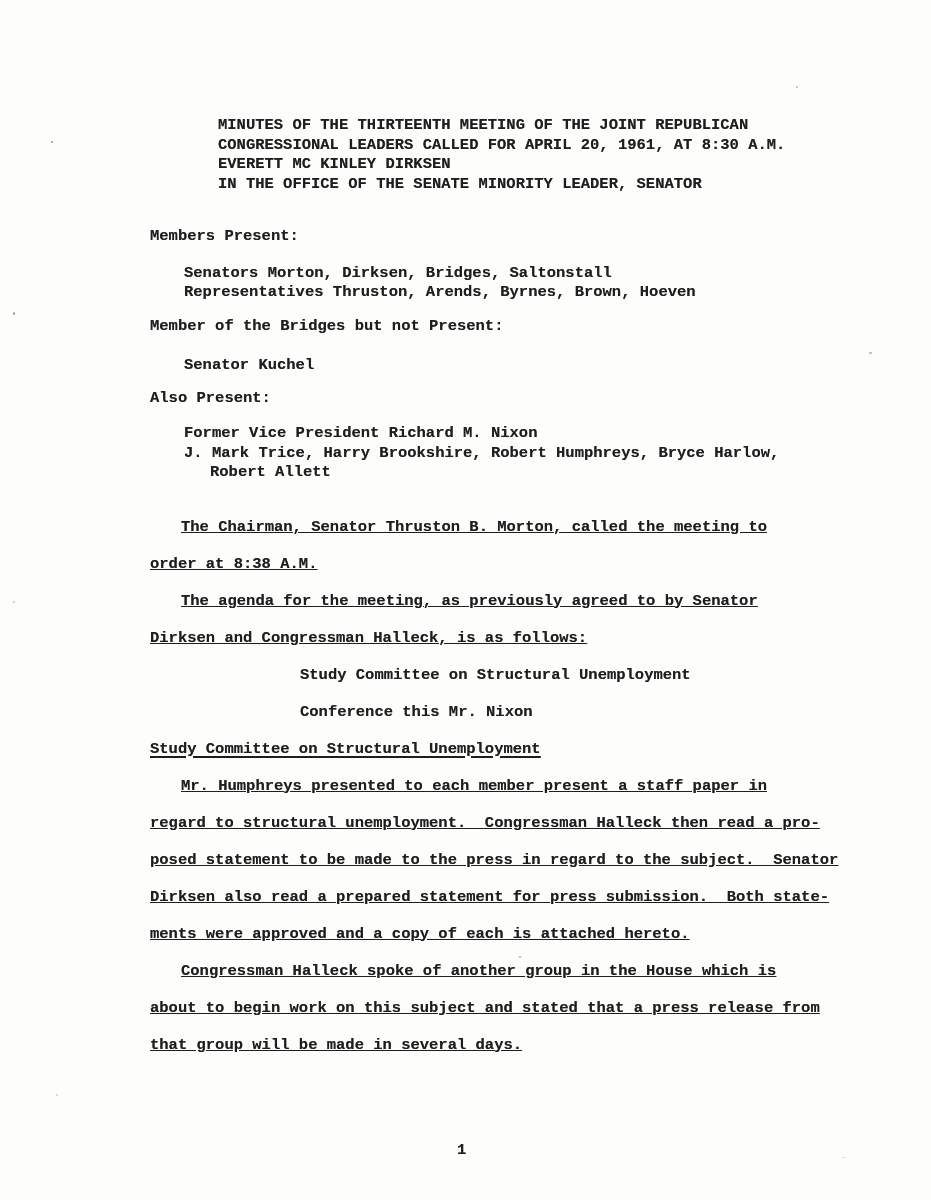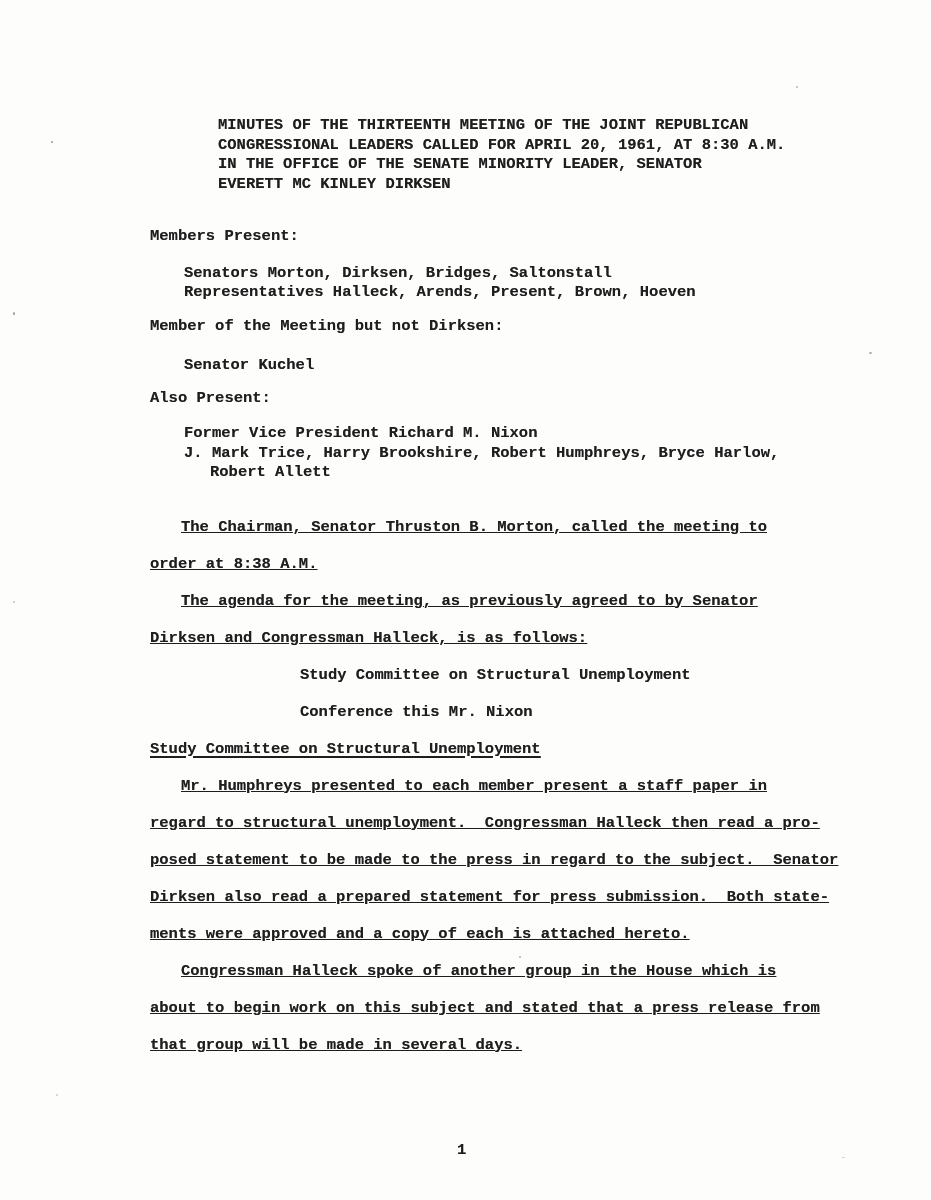--- a/index.html
+++ b/index.html
@@ -76,32 +76,32 @@
 </head>
 <body>
 
 <div class="page">
 
   <div class="content">
 
     <div class="title-block">
       <div>MINUTES OF THE THIRTEENTH MEETING OF THE JOINT REPUBLICAN</div>
       <div>CONGRESSIONAL LEADERS CALLED FOR APRIL 20, 1961, AT 8:30 A.M.</div>
+      <div>EVERETT MC KINLEY DIRKSEN</div>
       <div>IN THE OFFICE OF THE SENATE MINORITY LEADER, SENATOR</div>
-      <div>EVERETT MC KINLEY DIRKSEN</div>
     </div>
 
     <div class="label-line mt33">Members Present:</div>
 
     <div class="mt17">
       <div class="ind1">Senators Morton, Dirksen, Bridges, Saltonstall</div>
-      <div class="ind1">Representatives Halleck, Arends, Present, Brown, Hoeven</div>
+      <div class="ind1">Representatives Thruston, Arends, Byrnes, Brown, Hoeven</div>
     </div>
 
-    <div class="label-line mt14">Member of the Meeting but not Dirksen:</div>
+    <div class="label-line mt14">Member of the Bridges but not Present:</div>
 
     <div class="mt20">
       <div class="ind1">Senator Kuchel</div>
     </div>
 
     <div class="label-line mt19">Also Present:</div>
 
     <div class="mt16">
       <div class="ind1">Former Vice President Richard M. Nixon</div>
       <div class="ind1">J. Mark Trice, Harry Brookshire, Robert Humphreys, Bryce Harlow,</div>

